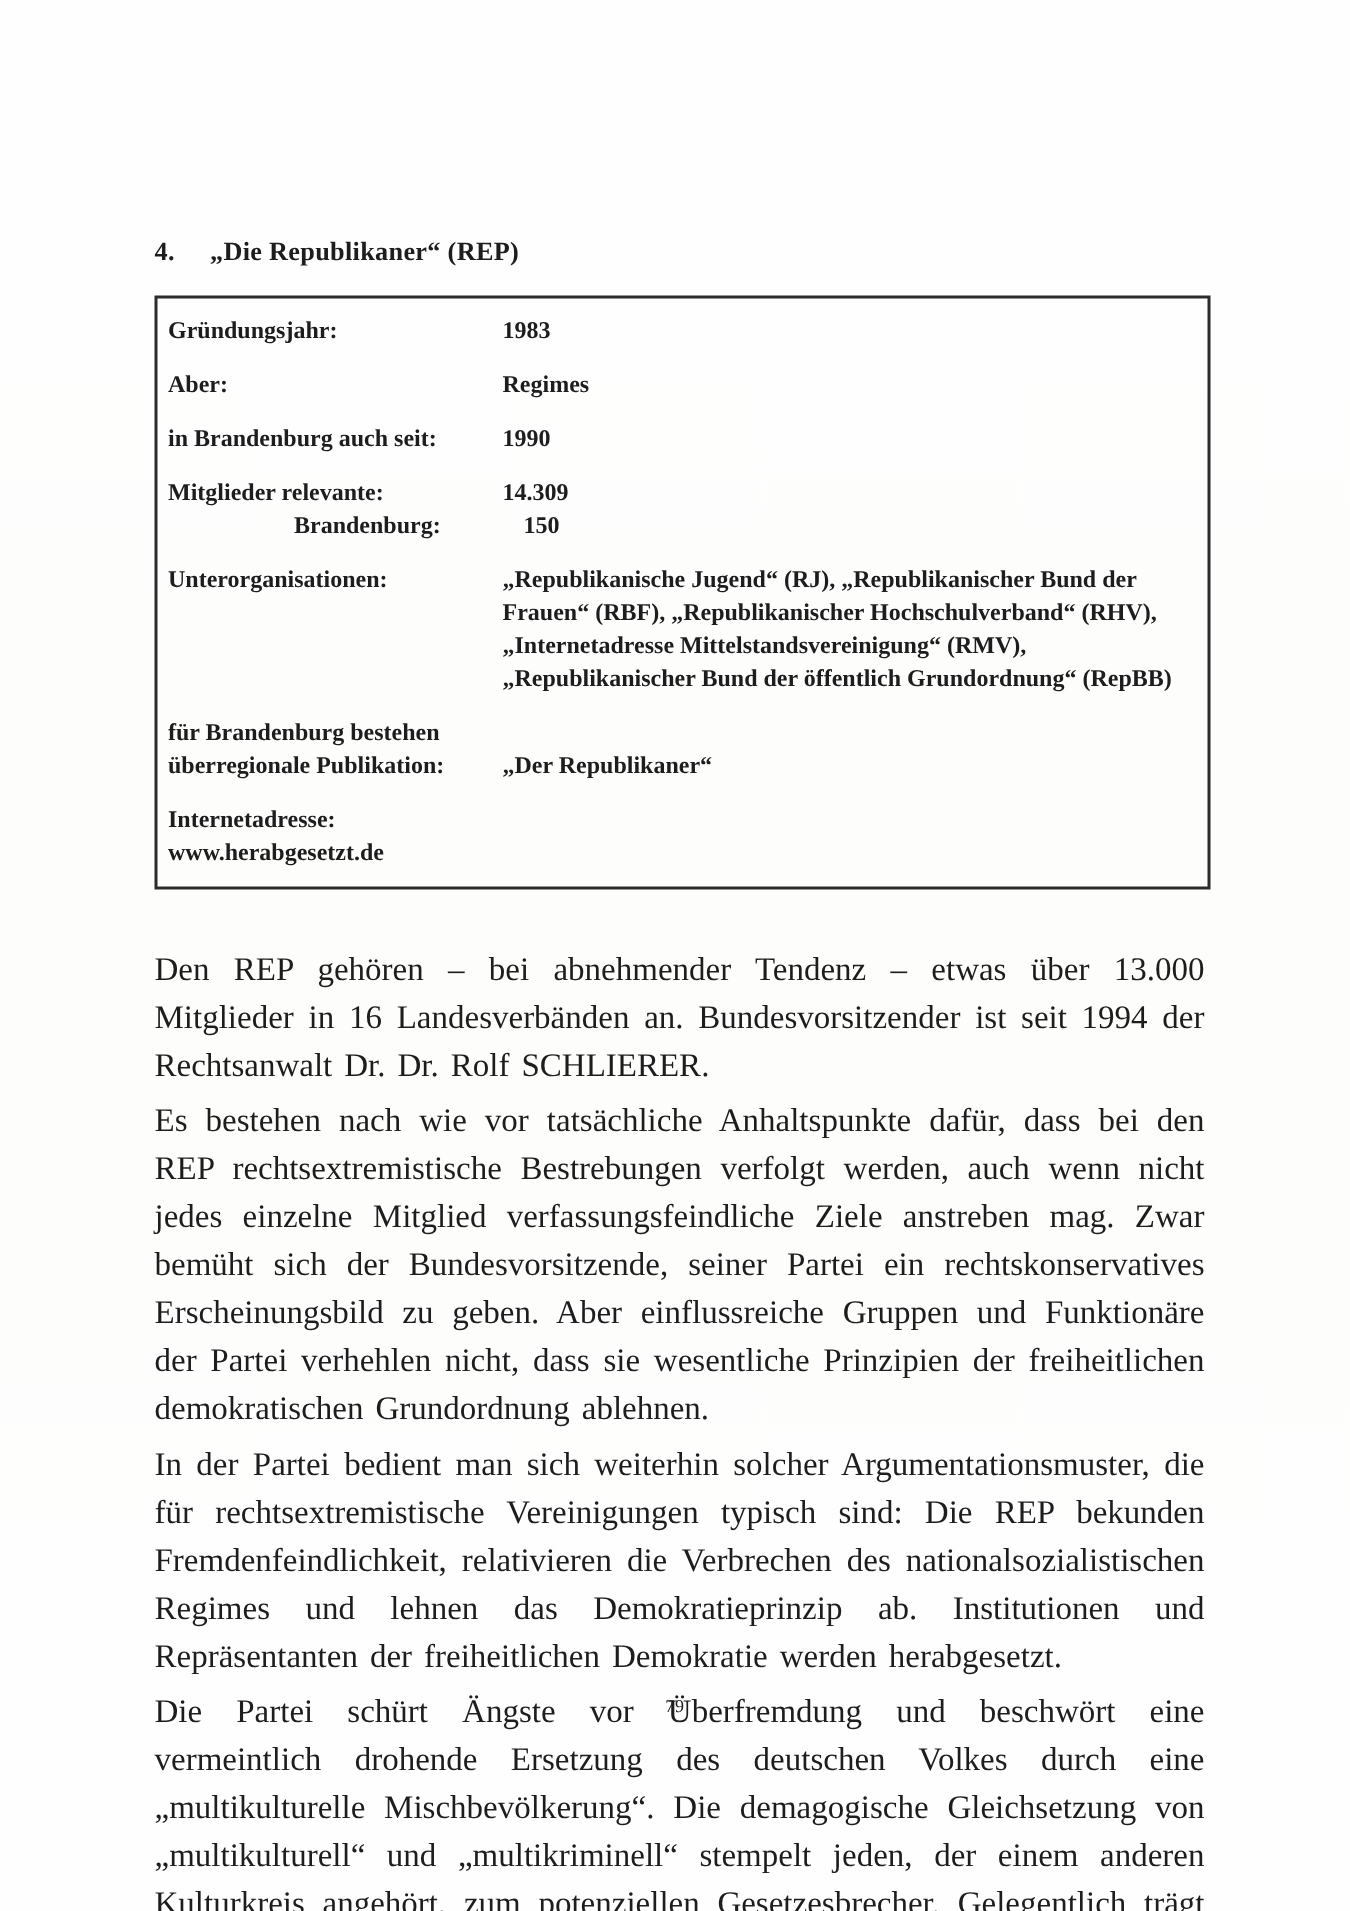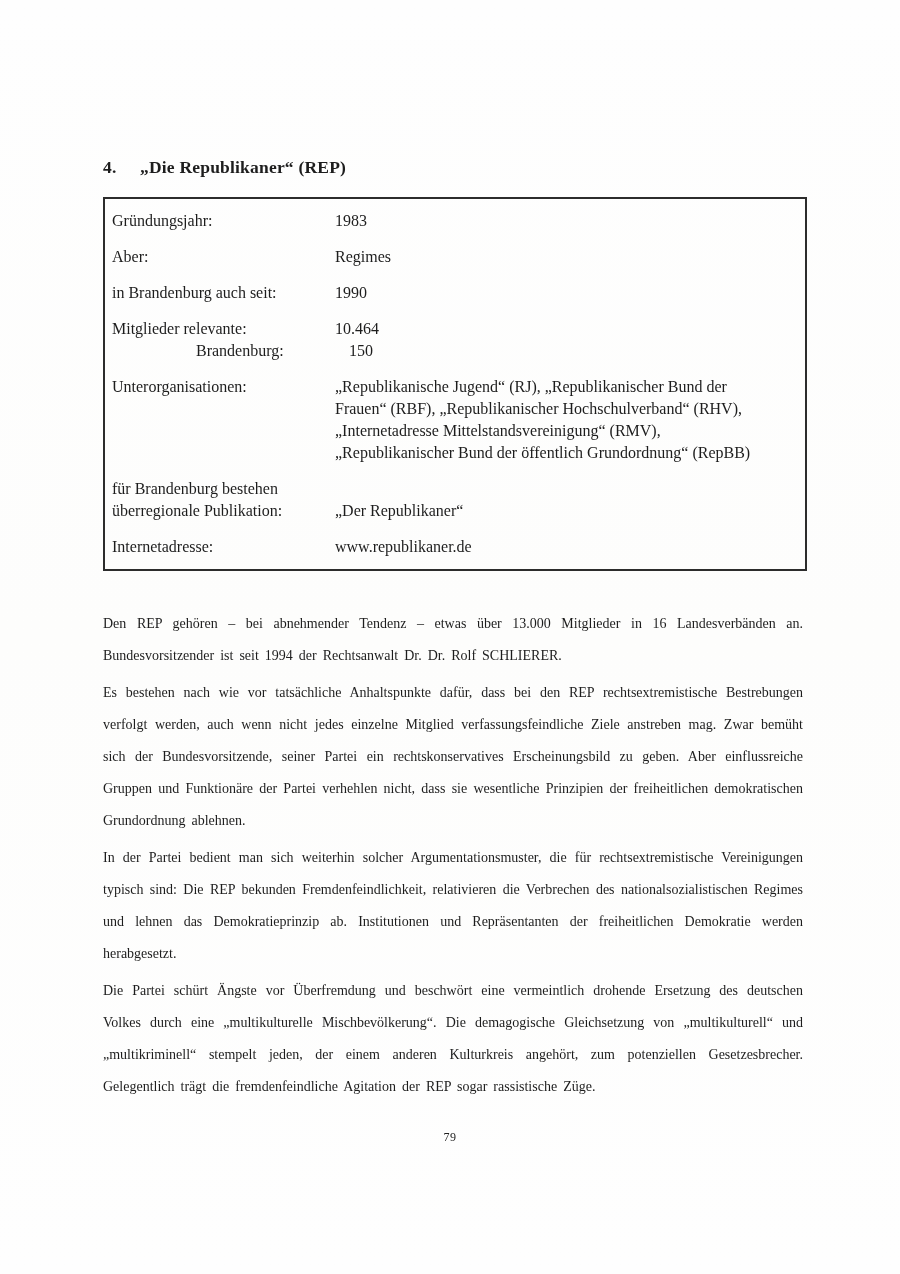--- a/index.html
+++ b/index.html
@@ -38,27 +38,29 @@
     width: 37px;
     flex: none;
   }
   
   .infobox {
     margin-top: 19px;
     border: 2px solid #2c2c2c;
     padding: 11px 6px 9px 7px;
     width: 687px;
     box-sizing: content-box;
+    font-weight: bold;
   }
   .row {
     display: flex;
     margin-bottom: 14px;
   }
   .row:last-child {
     margin-bottom: 2px;
+    flex-direction: column;
   }
   .cell {
     font-size: 16px;
   }
   .cell .line {
     line-height: 22px;
     min-height: 22px;
     white-space: nowrap;
   }
   .cell.label {
@@ -68,21 +70,21 @@
   .cell.value {
     flex: 1;
   }
   .label .line.indent { margin-left: 84px; }
   .value .line.indent { margin-left: 14px; }
   
   .bodytext {
     margin-top: 37px;
   }
   .para {
-    font-size: 14px;
+    font-size: 22px;
     line-height: 32px;
     text-align: justify;
     word-spacing: 2.5px;
     margin: 0 0 5px 0;
   }
   
   .pageno {
     position: absolute;
     left: 0;
     top: 1130px;
@@ -127,21 +129,21 @@
           <div class="cell value">
             <div class="line">1990</div>
           </div>
         </div>
         <div class="row">
           <div class="cell label">
             <div class="line">Mitglieder  relevante:</div>
             <div class="line indent">Brandenburg:</div>
           </div>
           <div class="cell value">
-            <div class="line">10.464</div>
+            <div class="line">14.309</div>
             <div class="line indent">150</div>
           </div>
         </div>
         <div class="row">
           <div class="cell label">
             <div class="line">Unterorganisationen:</div>
           </div>
           <div class="cell value">
             <div class="line">„Republikanische Jugend“ (RJ), „Republikanischer Bund der</div>
             <div class="line">Frauen“ (RBF), „Republikanischer Hochschulverband“ (RHV),</div>
@@ -157,21 +159,21 @@
           <div class="cell value">
             <div class="line"></div>
             <div class="line">„Der Republikaner“</div>
           </div>
         </div>
         <div class="row">
           <div class="cell label">
             <div class="line">Internetadresse:</div>
           </div>
           <div class="cell value">
-            <div class="line">www.republikaner.de</div>
+            <div class="line">www.herabgesetzt.de</div>
           </div>
         </div>
       </div>
 
     <div class="bodytext">
         <p class="para">Den REP gehören – bei abnehmender Tendenz – etwas über 13.000 Mitglieder in 16 Landesverbänden an. Bundesvorsitzender ist seit 1994 der Rechtsanwalt Dr. Dr. Rolf SCHLIERER.</p>
         <p class="para">Es bestehen nach wie vor tatsächliche Anhaltspunkte dafür, dass bei den REP rechtsextremistische Bestrebungen verfolgt werden, auch wenn nicht jedes einzelne Mitglied verfassungsfeindliche Ziele anstreben mag. Zwar bemüht sich der Bundesvorsitzende, seiner Partei ein rechtskonservatives Erscheinungsbild zu geben. Aber einflussreiche Gruppen und Funktionäre der Partei verhehlen nicht, dass sie wesentliche Prinzipien der freiheitlichen demokratischen Grundordnung ablehnen.</p>
         <p class="para">In der Partei bedient man sich weiterhin solcher Argumentationsmuster, die für rechtsextremistische Vereinigungen typisch sind: Die REP bekunden Fremdenfeindlichkeit, relativieren die Verbrechen des nationalsozialistischen Regimes und lehnen das Demokratieprinzip ab. Institutionen und Repräsentanten der freiheitlichen Demokratie werden herabgesetzt.</p>
         <p class="para">Die Partei schürt Ängste vor Überfremdung und beschwört eine vermeintlich drohende Ersetzung des deutschen Volkes durch eine „multikulturelle Mischbevölkerung“. Die demagogische Gleichsetzung von „multikulturell“ und „multikriminell“ stempelt jeden, der einem anderen Kulturkreis angehört, zum potenziellen Gesetzesbrecher. Gelegentlich trägt die fremdenfeindliche Agitation der REP sogar rassistische Züge.</p>
       </div>

